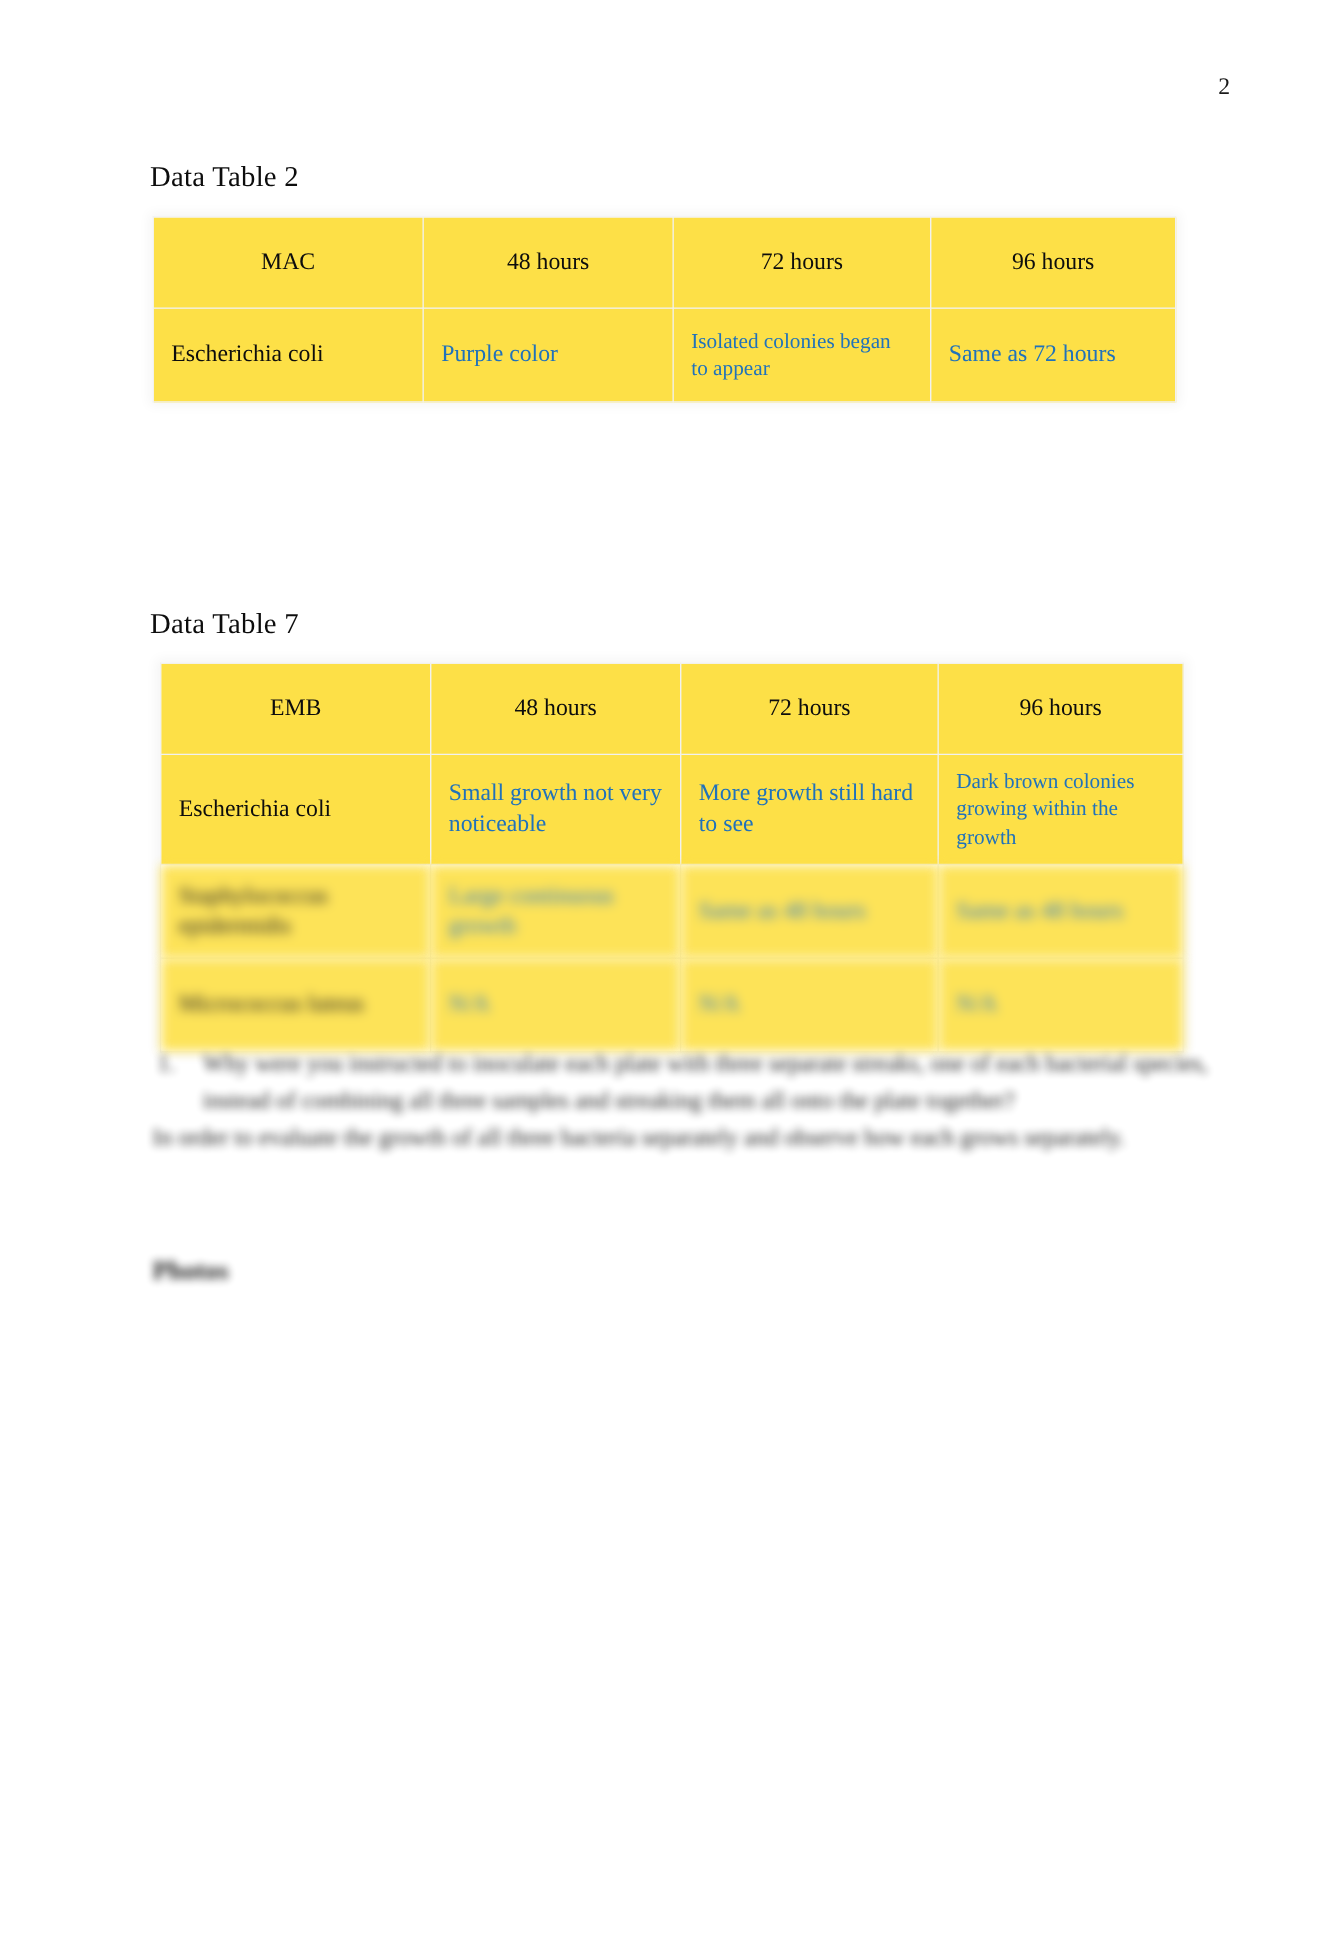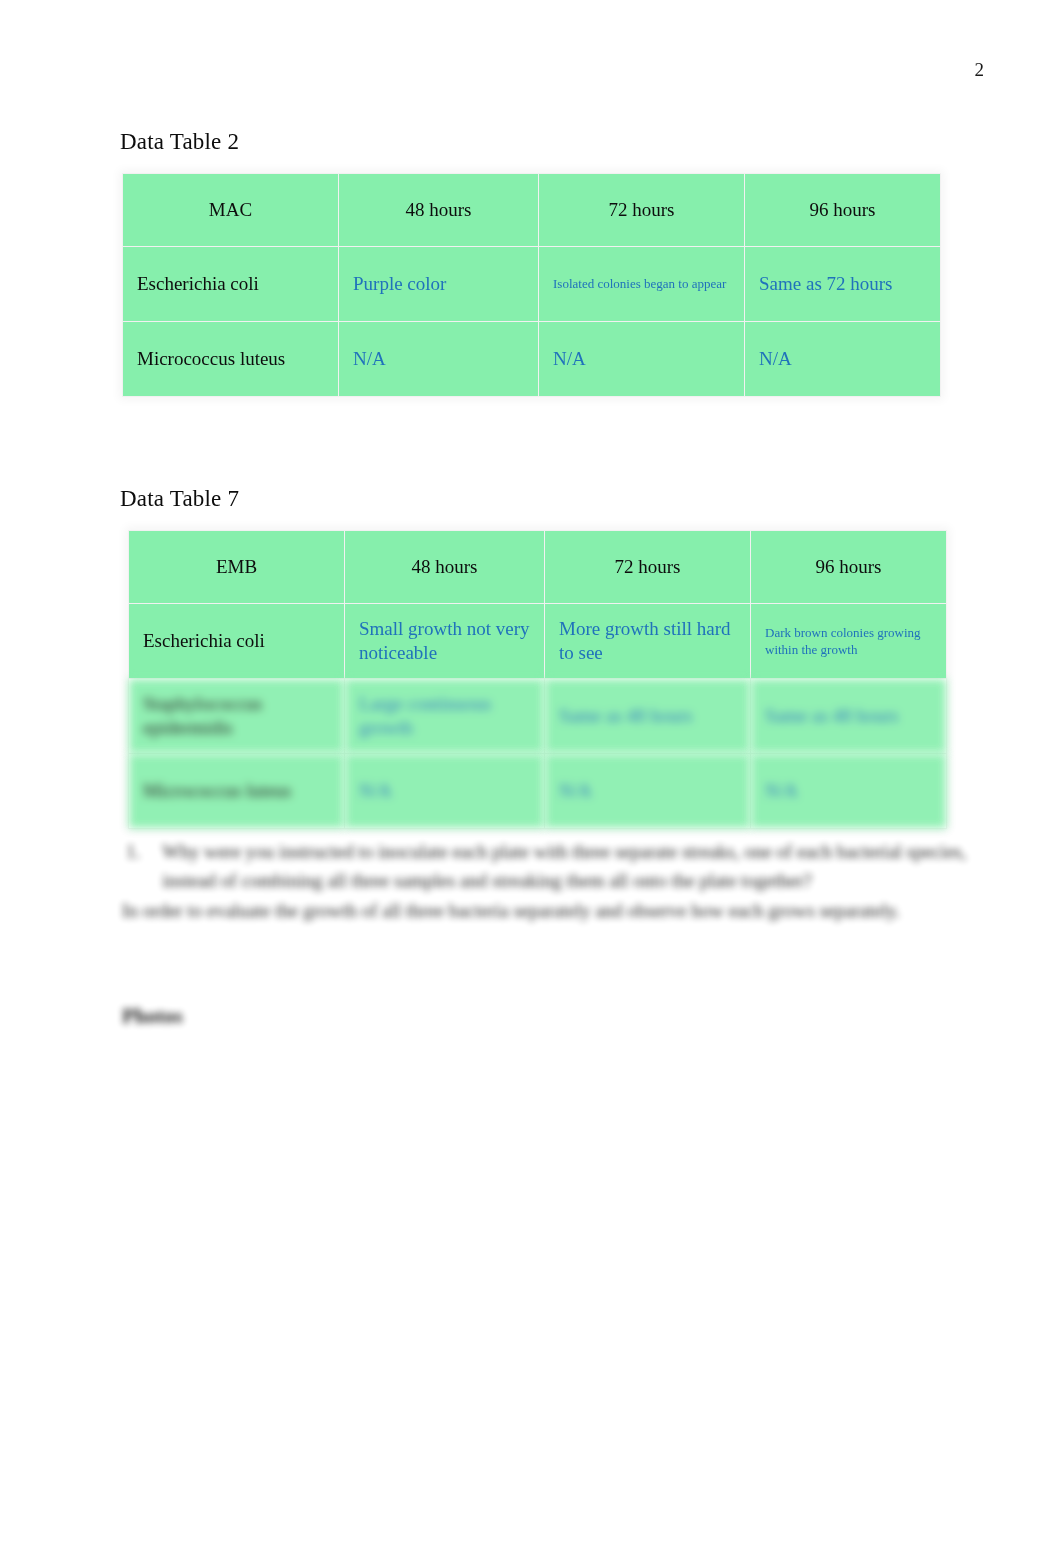--- a/index.html
+++ b/index.html
@@ -64,21 +64,21 @@
   .data-table col.c-organism { width: 216px; }
   .data-table col.c-h48      { width: 200px; }
   .data-table col.c-h72      { width: 206px; }
   .data-table col.c-h96      { width: 196px; }
 
   .data-table td, .data-table th {
     border: 1px solid #f1f1f1;
     padding: 10px 14px;
     vertical-align: middle;
     font-weight: normal;
-    background: #86efac;
+    background: #fde047;
   }
   .data-table thead th {
     text-align: center;
     font-size: 19px;
     color: #0d0d0d;
     height: 48px;
     padding-top: 12px;
     padding-bottom: 12px;
   }
   .data-table tbody td {
@@ -87,21 +87,21 @@
   }
   .cell-organism {
     text-align: left;
     color: #0d0d0d;
   }
   .cell-obs {
     text-align: left;
     color: #2072bb;
   }
   .cell-obs.small {
-    font-size: 13px;
+    font-size: 17px;
     line-height: 1.32;
   }
 
   .row-tall td   { height: 54px; margin-top: 48px; }
   .row-med td    { height: 54px; }
 
   
   .blurred {
     filter: blur(3.6px);
     opacity: 0.92;
@@ -168,26 +168,20 @@
         <th>96 hours</th>
       </tr>
     </thead>
     <tbody>
       <tr class="row-tall">
         <td class="cell-organism">Escherichia coli</td>
         <td class="cell-obs">Purple color</td>
         <td class="cell-obs small">Isolated colonies began to appear</td>
         <td class="cell-obs">Same as 72 hours</td>
       </tr>
-      <tr class="row-med">
-        <td class="cell-organism">Micrococcus luteus</td>
-        <td class="cell-obs">N/A</td>
-        <td class="cell-obs">N/A</td>
-        <td class="cell-obs">N/A</td>
-      </tr>
     </tbody>
   </table>
 
   <div class="section-title" id="title-t3">Data Table 7</div>
 
   <table class="data-table" id="table-3">
     <colgroup>
       <col class="c-organism">
         <col class="c-h48">
         <col class="c-h72">

